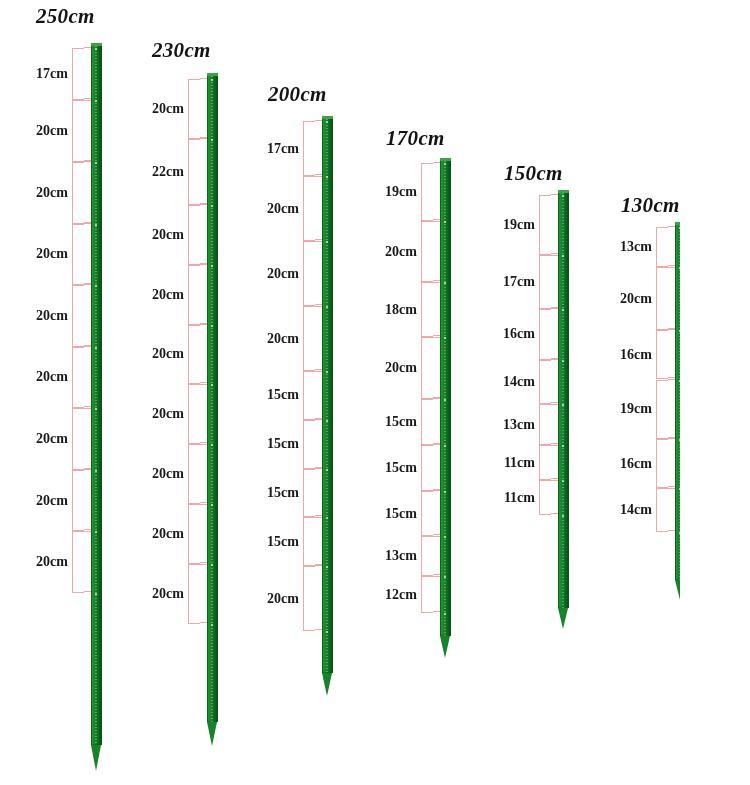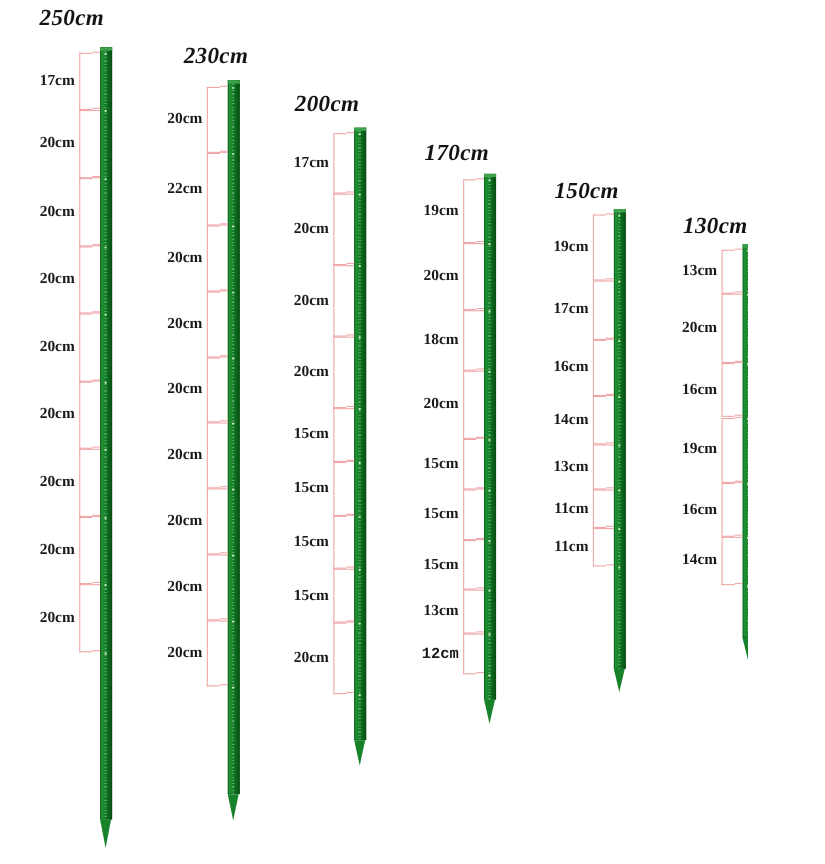--- a/index.html
+++ b/index.html
@@ -146,21 +146,21 @@
     <div class="pole-hole" style="left: 95px; top: 408.254px;"></div>
     <div class="bracket" style="left: 72px; top: 408.254px; height: 61.5819px; width: 12px;"></div>
     <div class="seg-label" style="top: 439.045px; left: 26px; width: 42px;">20cm</div>
     <div class="pole-hole" style="left: 95px; top: 469.836px;"></div>
     <div class="bracket" style="left: 72px; top: 469.836px; height: 61.5819px; width: 12px;"></div>
     <div class="seg-label" style="top: 500.627px; left: 26px; width: 42px;">20cm</div>
     <div class="pole-hole" style="left: 95px; top: 531.418px;"></div>
     <div class="bracket" style="left: 72px; top: 531.418px; height: 61.5819px; width: 12px;"></div>
     <div class="seg-label" style="top: 562.209px; left: 26px; width: 42px;">20cm</div>
     <div class="pole-hole" style="left: 95px; top: 593px;"></div>
-    <div class="pole-title" style="left: 167px; top: 38px; text-align: right;">230cm</div>
+    <div class="pole-title" style="left: 152px; top: 38px; text-align: right;">230cm</div>
     <div class="pole" style="left: 207px; top: 73px; height: 649px;">
       <div class="pole-top-cap"></div>
       <div class="pole-stripe"></div>
     </div>
     <div class="pole-tip" style="left: 207px; top: 722px; border-top: 24px solid rgb(24, 130, 43);"></div>
     <div class="pole-hole" style="left: 211px; top: 79px;"></div>
     <div class="bracket" style="left: 188px; top: 79px; height: 59.8901px; width: 12px;"></div>
     <div class="seg-label" style="top: 108.945px; left: 142px; width: 42px;">20cm</div>
     <div class="pole-hole" style="left: 211px; top: 138.89px;"></div>
     <div class="bracket" style="left: 188px; top: 138.89px; height: 65.8791px; width: 12px;"></div>
@@ -246,21 +246,21 @@
     <div class="bracket" style="left: 421px; top: 444.633px; height: 45.9184px; width: 12px;"></div>
     <div class="seg-label" style="top: 467.592px; left: 375px; width: 42px;">15cm</div>
     <div class="pole-hole" style="left: 444px; top: 490.551px;"></div>
     <div class="bracket" style="left: 421px; top: 490.551px; height: 45.9184px; width: 12px;"></div>
     <div class="seg-label" style="top: 513.51px; left: 375px; width: 42px;">15cm</div>
     <div class="pole-hole" style="left: 444px; top: 536.469px;"></div>
     <div class="bracket" style="left: 421px; top: 536.469px; height: 39.7959px; width: 12px;"></div>
     <div class="seg-label" style="top: 556.367px; left: 375px; width: 42px;">13cm</div>
     <div class="pole-hole" style="left: 444px; top: 576.265px;"></div>
     <div class="bracket" style="left: 421px; top: 576.265px; height: 36.7347px; width: 12px;"></div>
-    <div class="seg-label" style="top: 594.633px; left: 375px; width: 42px; font-family: Liberation Mono, monospace;">12cm</div>
+    <div class="seg-label" style="top: 594.633px; left: 375px; width: 42px;">12cm</div>
     <div class="pole-hole" style="left: 444px; top: 613px;"></div>
     <div class="pole-title" style="left: 504px; top: 161px;">150cm</div>
     <div class="pole" style="left: 558px; top: 190px; height: 418px;">
       <div class="pole-top-cap"></div>
       <div class="pole-stripe"></div>
     </div>
     <div class="pole-tip" style="left: 558px; top: 608px; border-top: 21px solid rgb(24, 130, 43);"></div>
     <div class="pole-hole" style="left: 562px; top: 195px;"></div>
     <div class="bracket" style="left: 539px; top: 195px; height: 60.198px; width: 12px;"></div>
     <div class="seg-label" style="top: 225.099px; left: 493px; width: 42px;">19cm</div>

